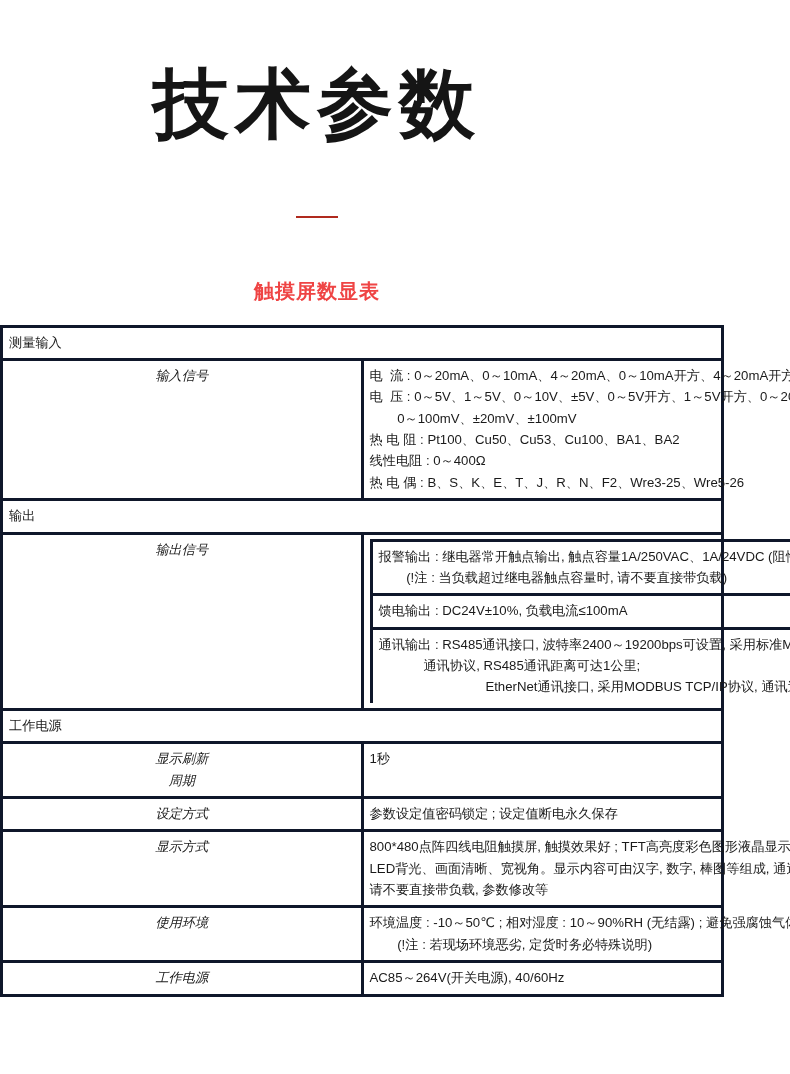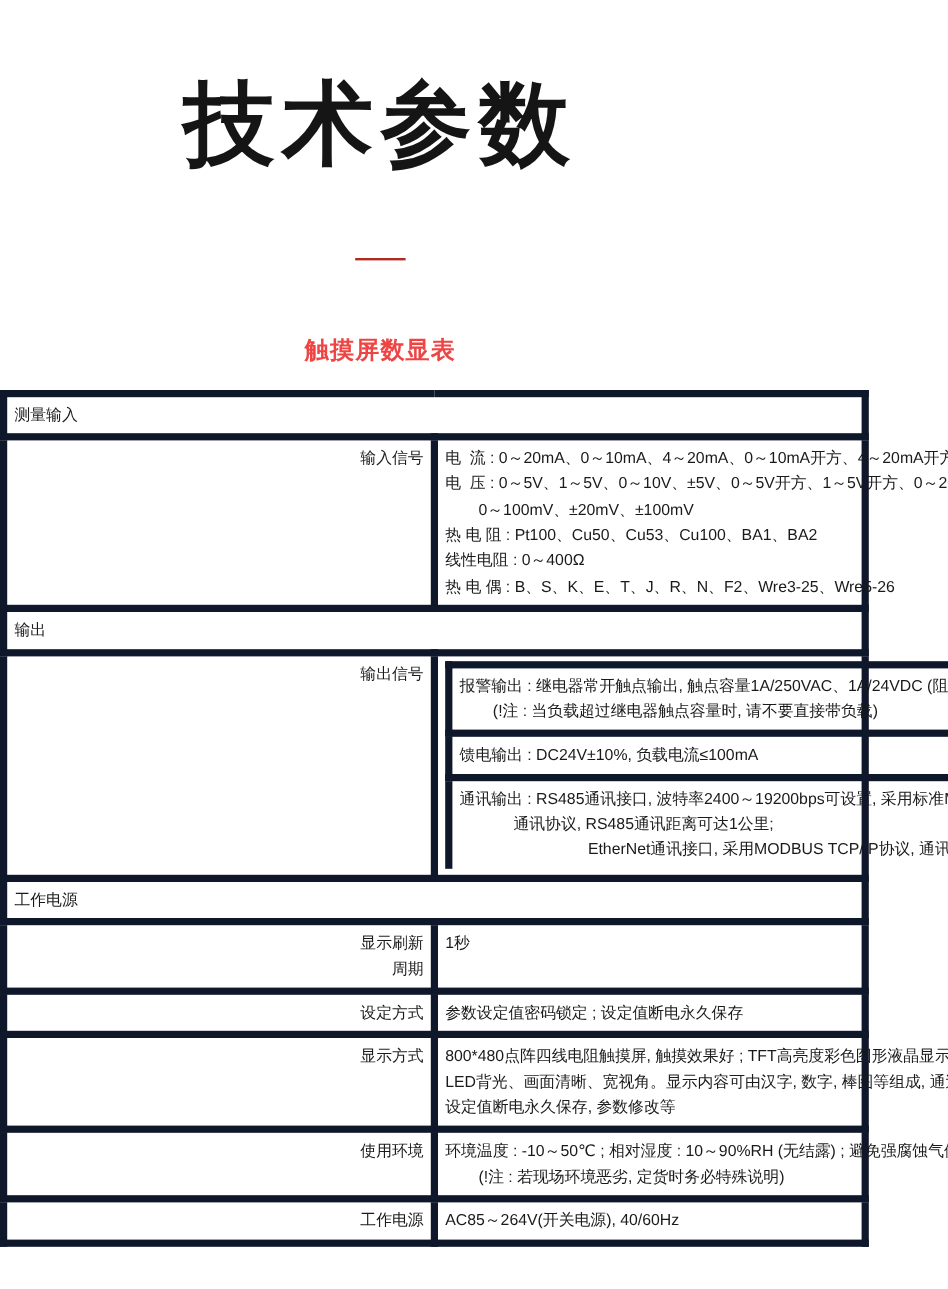--- a/index.html
+++ b/index.html
@@ -53,28 +53,29 @@
   }
   table.spec {
     border-collapse: collapse;
     width: 724px;
     margin: 0 auto;
     table-layout: fixed;
     font-size: 13.2px;
     line-height: 1.62;
   }
   table.spec td {
-    border: 6px solid #0f172a;
+    border: 3px solid #0f172a;
     padding: 4px 6px 5px 6px;
     vertical-align: top;
   }
   td.label {
     width: 88px;
-    text-align: right;
+    text-align: center;
     white-space: nowrap;
+    font-style: italic;
   }
   td.section {
     text-align: left;
     padding-left: 10px;
   }
   td.value {
     text-align: left;
     padding-left: 8px;
   }
   .row-line {
@@ -180,21 +181,21 @@
           <td class="label">设定方式</td>
           <td class="value">
             <span class="row-line">参数设定值密码锁定 ; 设定值断电永久保存</span>
           </td>
         </tr>
         <tr>
           <td class="label">显示方式</td>
           <td class="value">
             <span class="row-line">800*480点阵四线电阻触摸屏, 触摸效果好 ; TFT高亮度彩色图形液晶显示,</span>
             <span class="row-line">LED背光、画面清晰、宽视角。显示内容可由汉字, 数字, 棒图等组成, 通过触摸</span>
-            <span class="row-line">设定值断电永久保存, 参数修改等</span>
+            <span class="row-line">请不要直接带负载, 参数修改等</span>
           </td>
         </tr>
         <tr>
           <td class="label">使用环境</td>
           <td class="value">
             <span class="row-line">环境温度 : -10～50℃ ; 相对湿度 : 10～90%RH (无结露) ; 避免强腐蚀气体。</span>
             <span class="row-line indent1">(!注 : 若现场环境恶劣, 定货时务必特殊说明)</span>
           </td>
         </tr>
         <tr>

